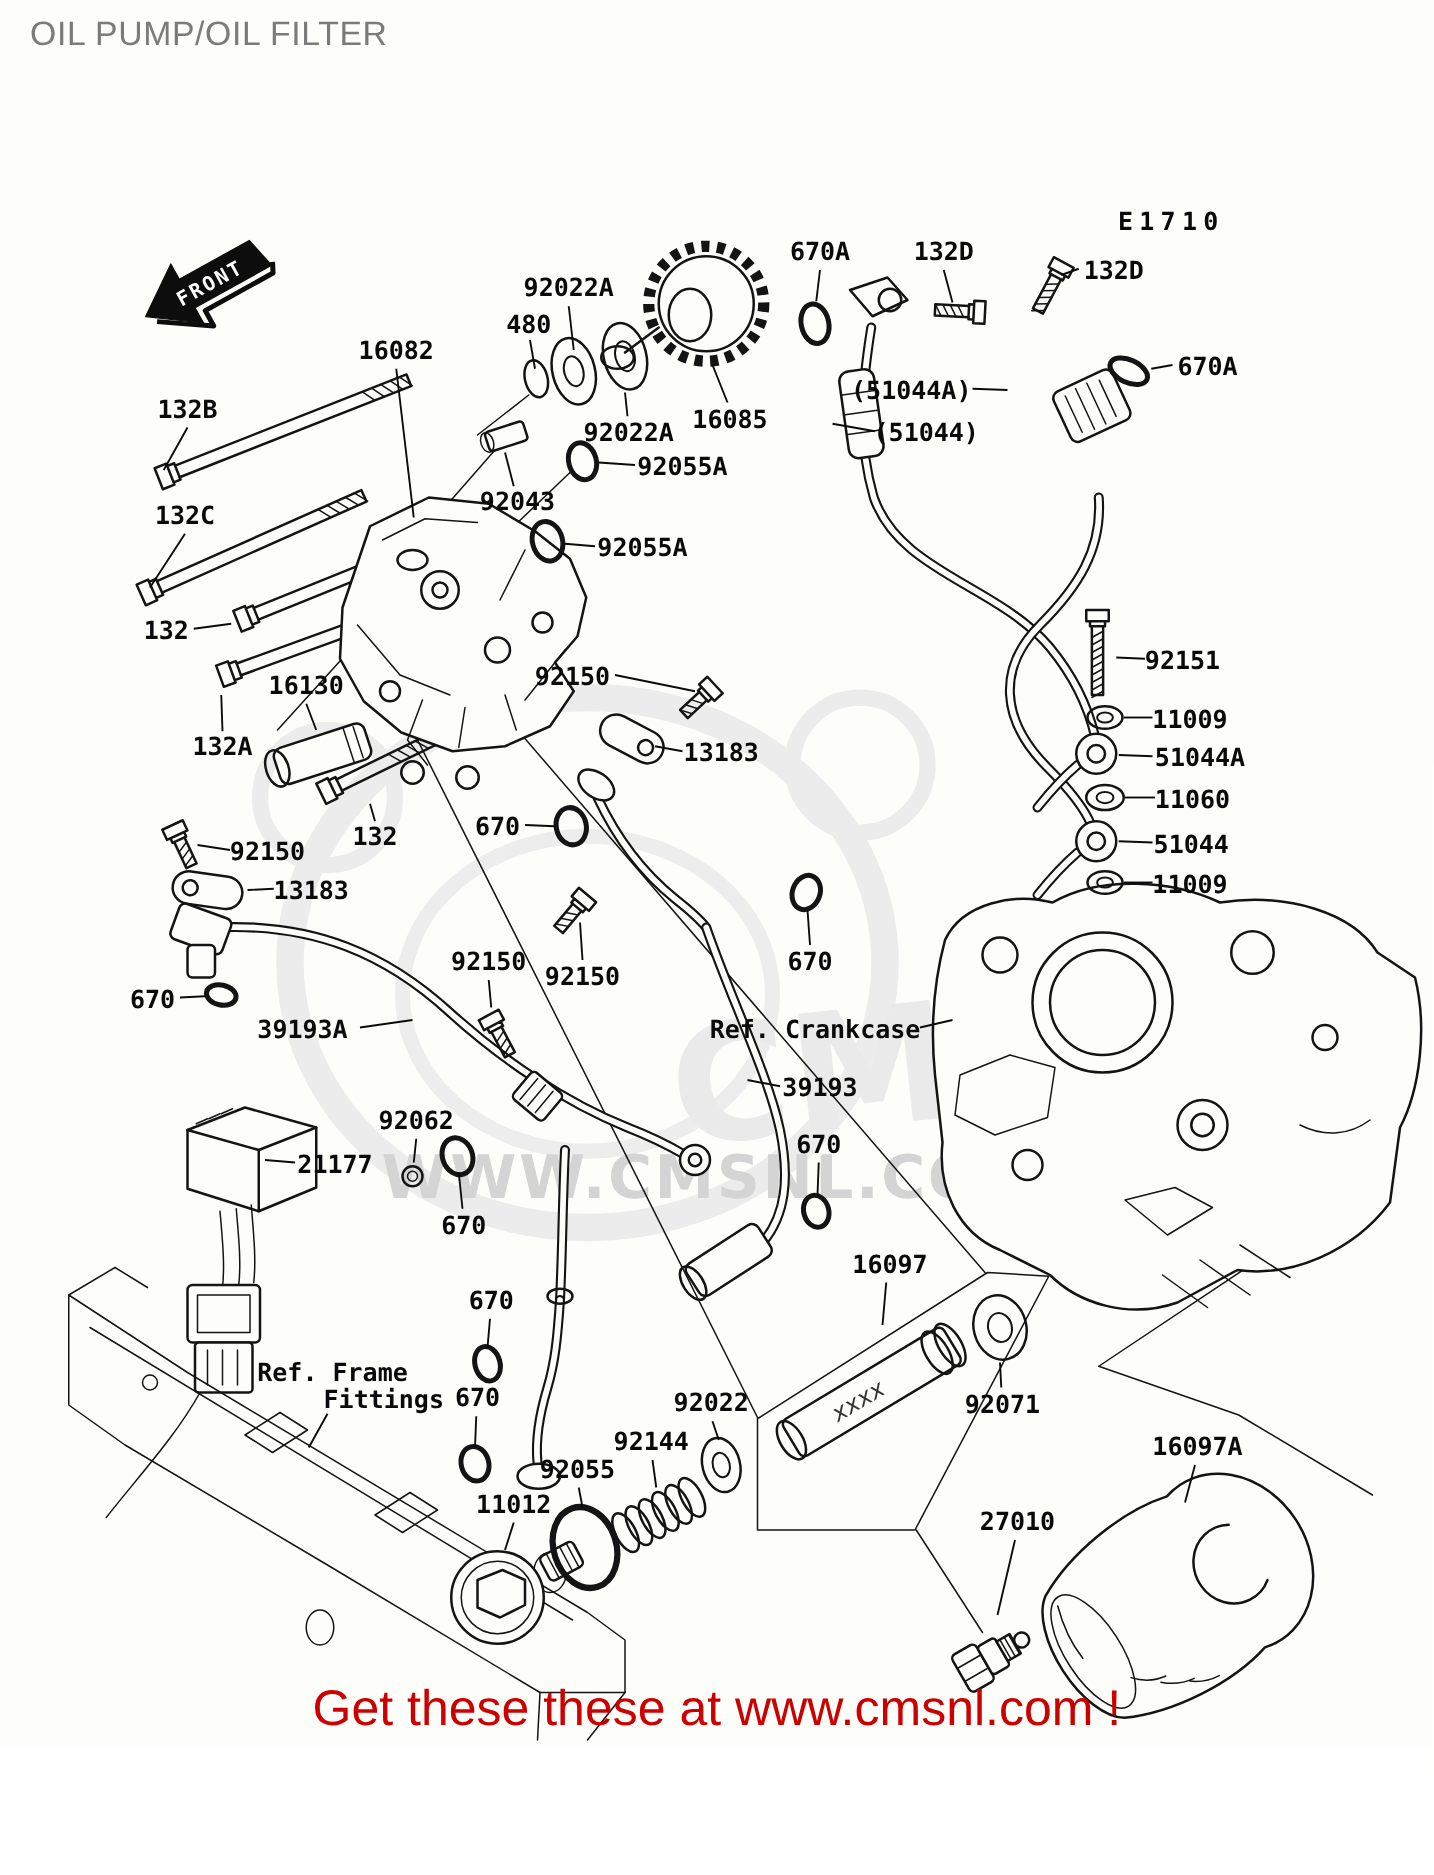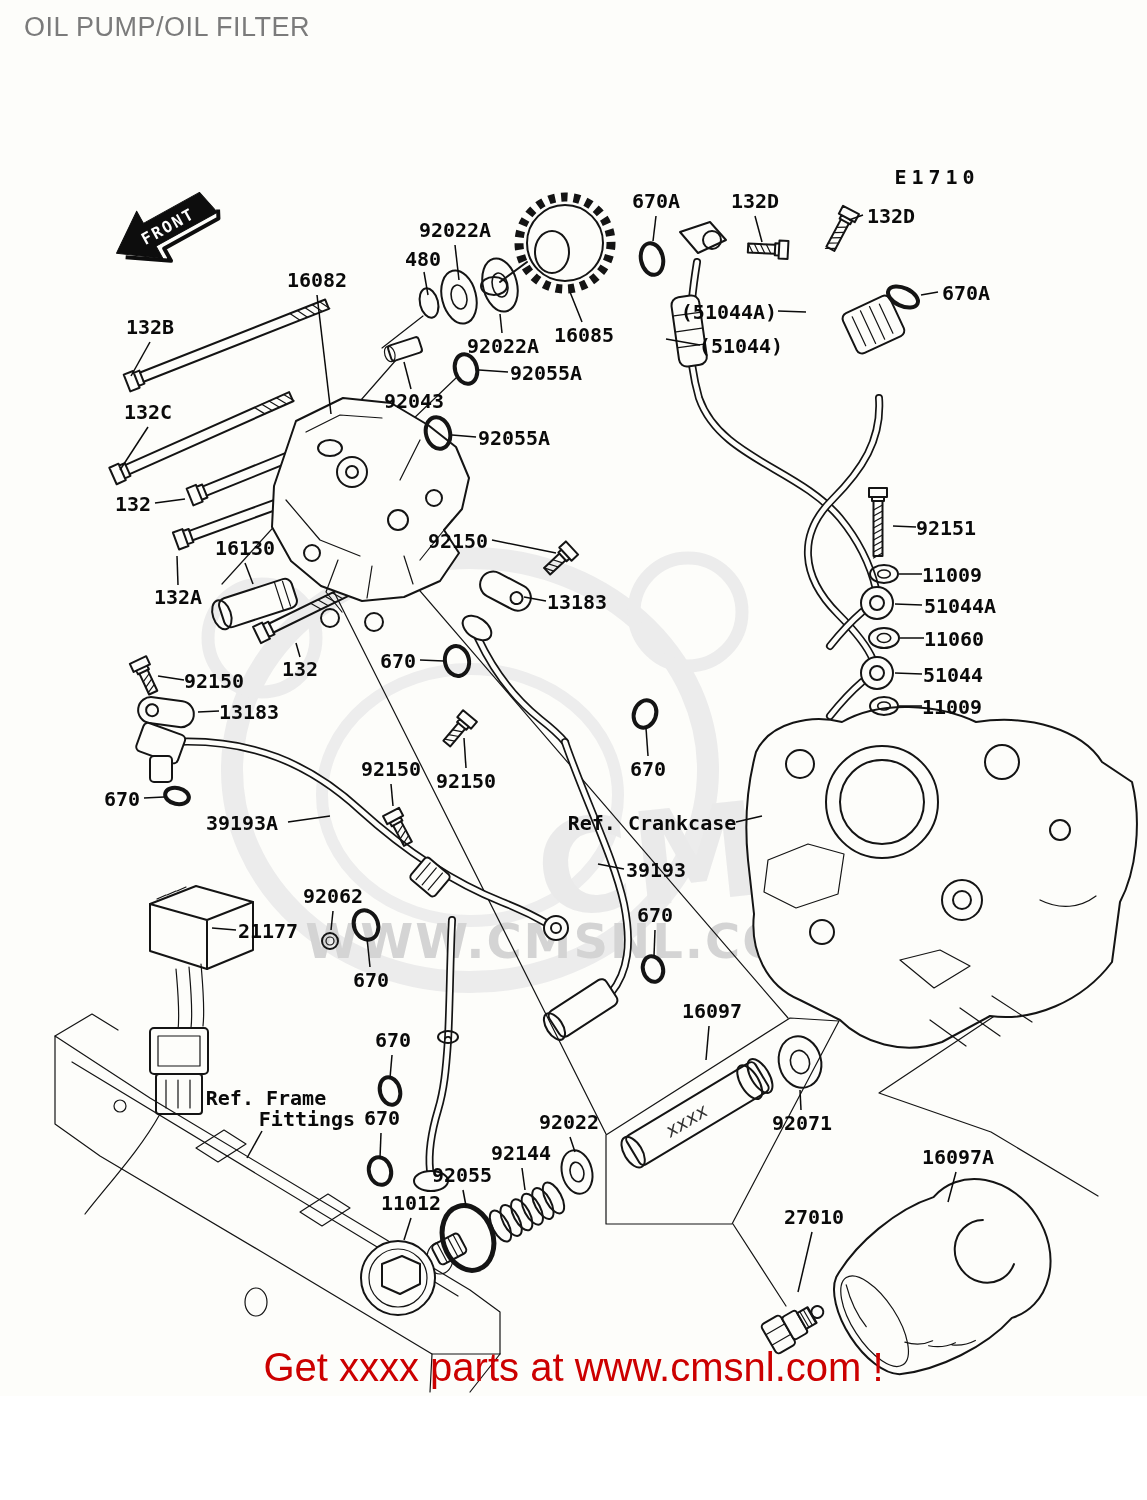--- a/index.html
+++ b/index.html
@@ -477,14 +477,14 @@
         <text x="712" y="1018" class="plabel" text-anchor="middle">16097</text>
         <polyline points="801,1110 800,1090" class="leader"></polyline>
         <text x="802" y="1130" class="plabel" text-anchor="middle">92071</text>
         <polyline points="956,1172 948,1202" class="leader"></polyline>
         <text x="958" y="1164" class="plabel" text-anchor="middle">16097A</text>
         <polyline points="812,1232 798,1292" class="leader"></polyline>
         <text x="814" y="1224" class="plabel" text-anchor="middle">27010</text>
       </g>
   </svg>
 
-  <div class="footer">Get xxxx parts at www.cmsnl.com !</div>
+  <div class="footer">Get these these at www.cmsnl.com !</div>
 </div>
 
 </body></html>

